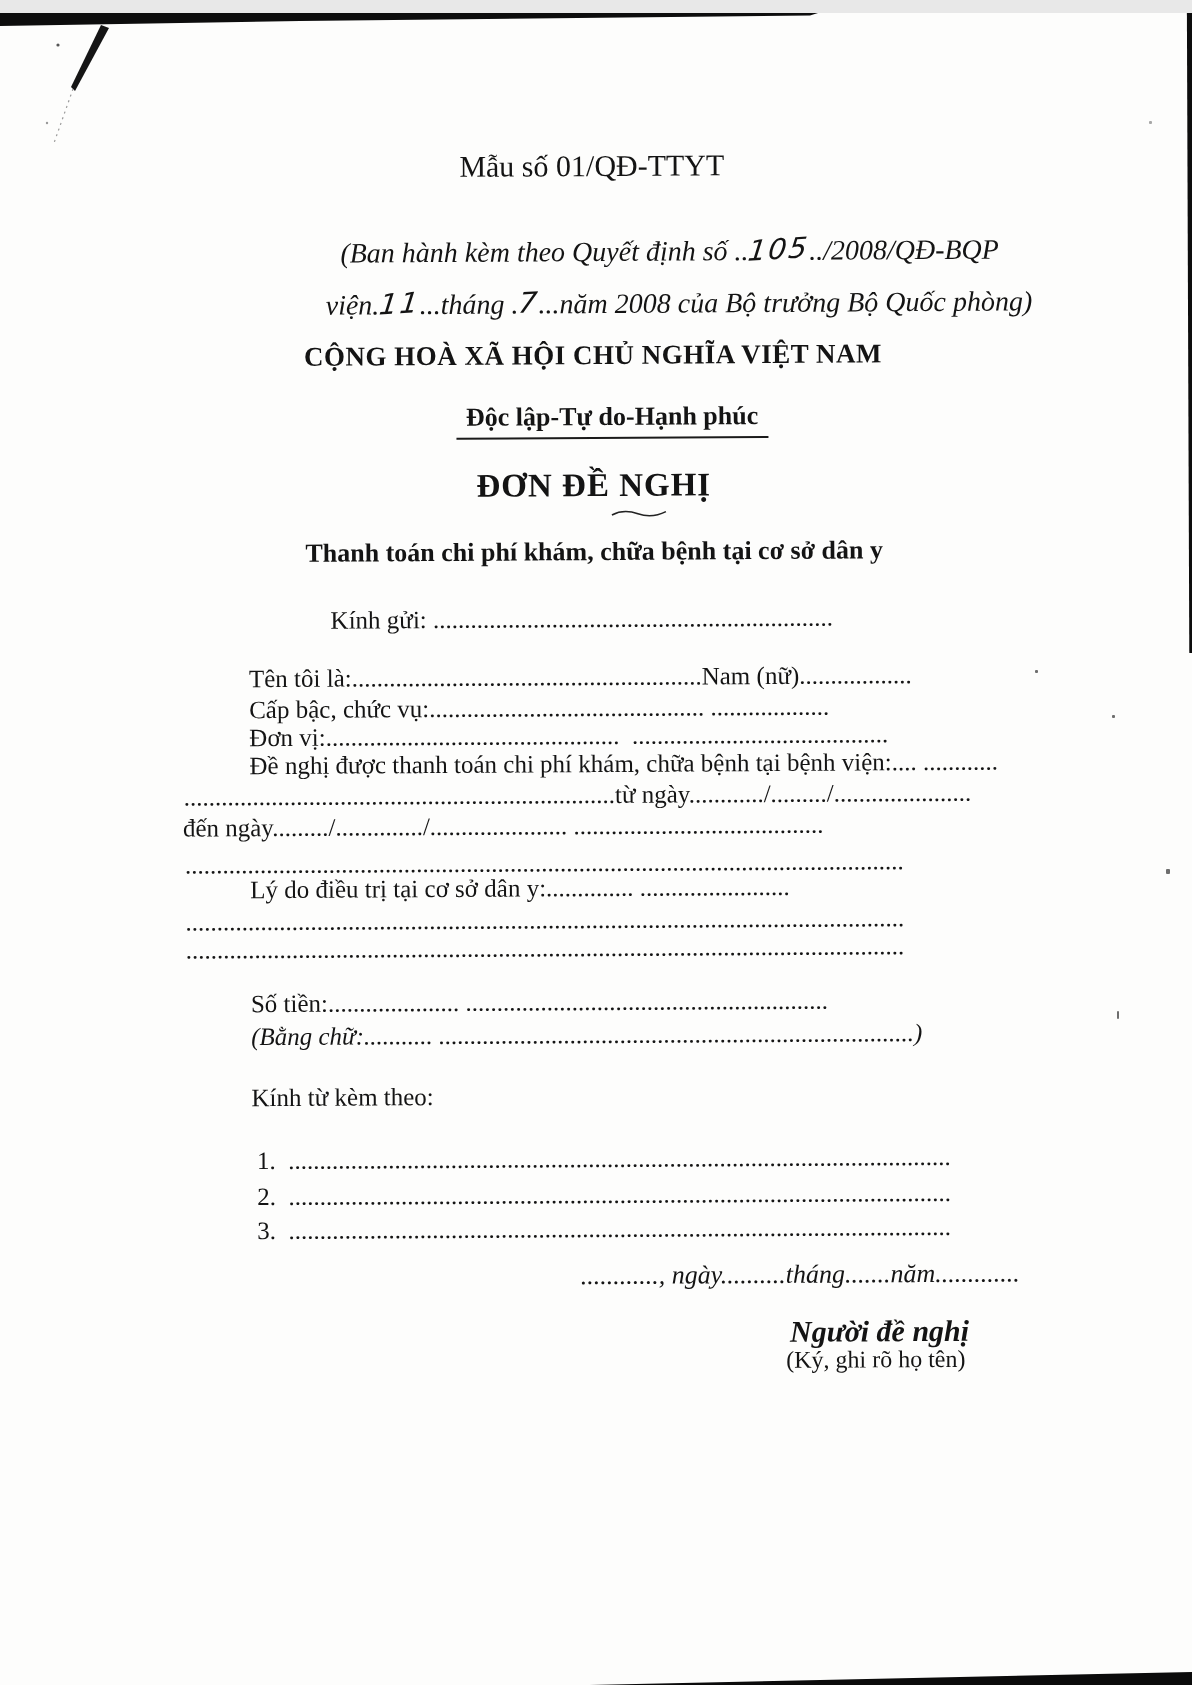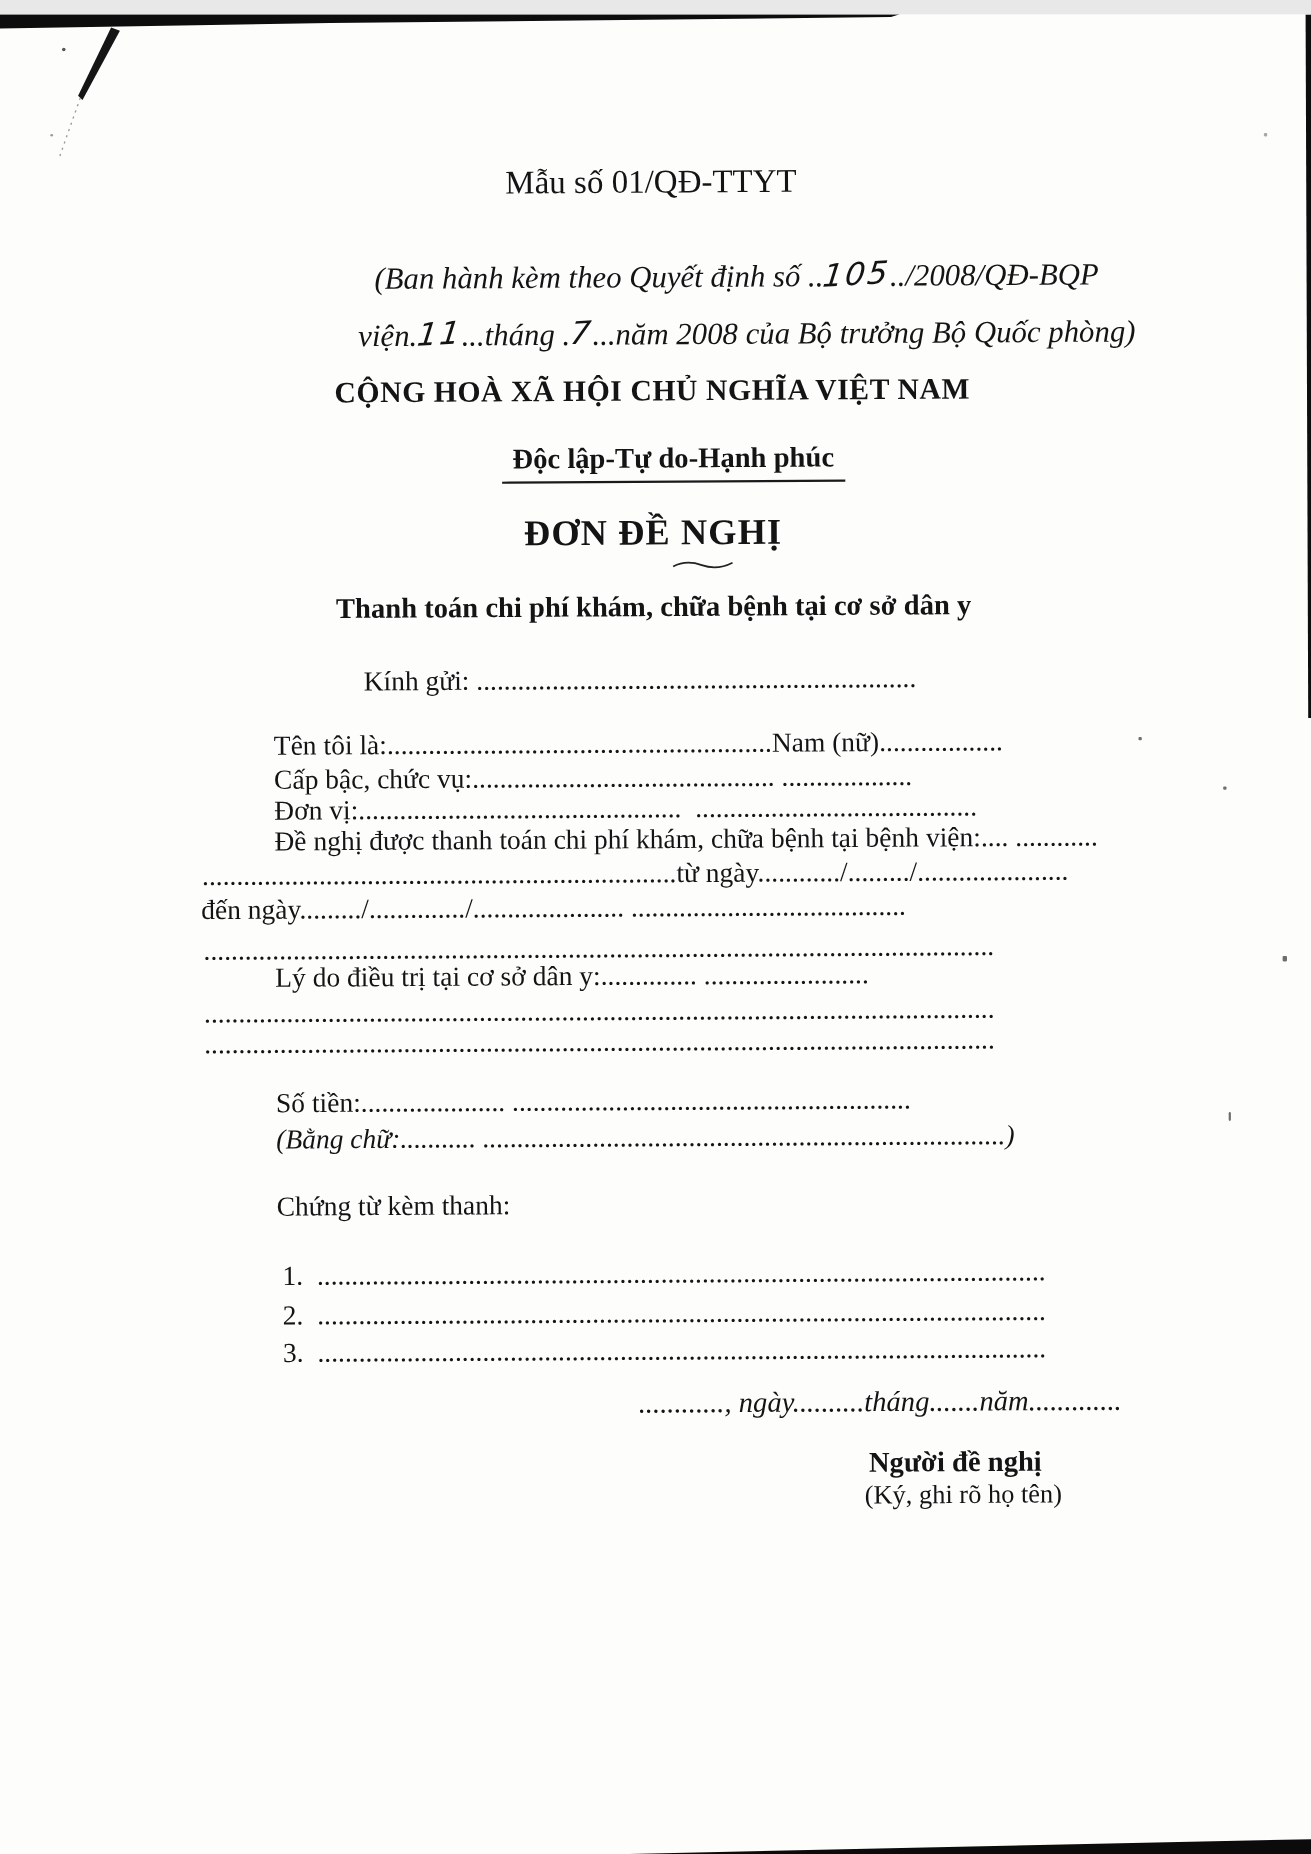--- a/index.html
+++ b/index.html
@@ -14,21 +14,21 @@
   .italic{font-style:italic;}
   .form-code{font-size:30px;}
   .issue{font-size:28px;font-style:italic;}
   .cong-hoa{font-size:27px;font-weight:bold;letter-spacing:0.5px;}
   .doc-lap-wrap{left:0;right:0;text-align:center;}
   .doc-lap{display:inline-block;font-size:26px;font-weight:bold;
     border-bottom:2.5px solid #1a1a1a;padding:0 10px 5px 10px;}
   .don-title{font-size:33px;font-weight:bold;letter-spacing:1px;}
   .subtitle{font-size:26px;font-weight:bold;}
   .date-line{font-size:26px;font-style:italic;}
-  .signer{font-size:26px;font-weight:bold;}
+  .signer{font-size:30px;font-weight:bold;font-style:italic;}
   .signer-note{font-size:24px;}
   .hw{font-family:"DejaVu Sans",sans-serif;font-style:italic;display:inline-block;
     transform:skewX(-10deg) rotate(-3deg);font-size:1.02em;position:relative;top:-1px;letter-spacing:2px;}
   .artifact{position:absolute;}
   .speck{position:absolute;background:#6e6e6e;width:3px;height:3px;border-radius:1px;}
   .edge-right{position:absolute;left:1186px;top:0;width:6px;height:640px;background:#0d0d0d;
     clip-path:polygon(15% 0,100% 0,100% 100%,55% 100%);}
   .speckle-strip{position:absolute;left:1088px;top:1680px;width:104px;height:4px;
     background:repeating-linear-gradient(90deg,#18a85a 0 3px,#101010 3px 6px,#d12a8a 6px 9px,#101010 9px 12px,#2ab0d8 12px 15px,#101010 15px 18px,#d8c22a 18px 21px,#101010 21px 24px);}
 </style>
@@ -101,21 +101,21 @@
     <div class="line" style="left:250px;top:861px;">Lý do điều trị tại cơ sở dân y:.............. ........................</div>
 
     <div class="line" style="left:185px;top:893px;">...................................................................................................................</div>
 
     <div class="line" style="left:185px;top:921px;">...................................................................................................................</div>
 
     <div class="line" style="left:250px;top:975px;">Số tiền:..................... ..........................................................</div>
 
     <div class="line italic" style="left:250px;top:1008px;">(Bằng chữ:........... ............................................................................)</div>
 
-    <div class="line" style="left:250px;top:1069px;">Chứng từ kèm thanh:</div>
+    <div class="line" style="left:250px;top:1069px;">Kính từ kèm theo:</div>
 
     <div class="line" style="left:255px;top:1132px;">1.  ..........................................................................................................</div>
     <div class="line" style="left:255px;top:1168px;">2.  ..........................................................................................................</div>
     <div class="line" style="left:255px;top:1202px;">3.  ..........................................................................................................</div>
 
     <div class="line date-line" style="left:578px;top:1248px;">............, ngày..........tháng.......năm.............</div>
 
     <div class="line signer" style="left:787px;top:1303px;">Người đề nghị</div>
 
     <div class="line signer-note" style="left:783px;top:1335px;">(Ký, ghi rõ họ tên)</div>

